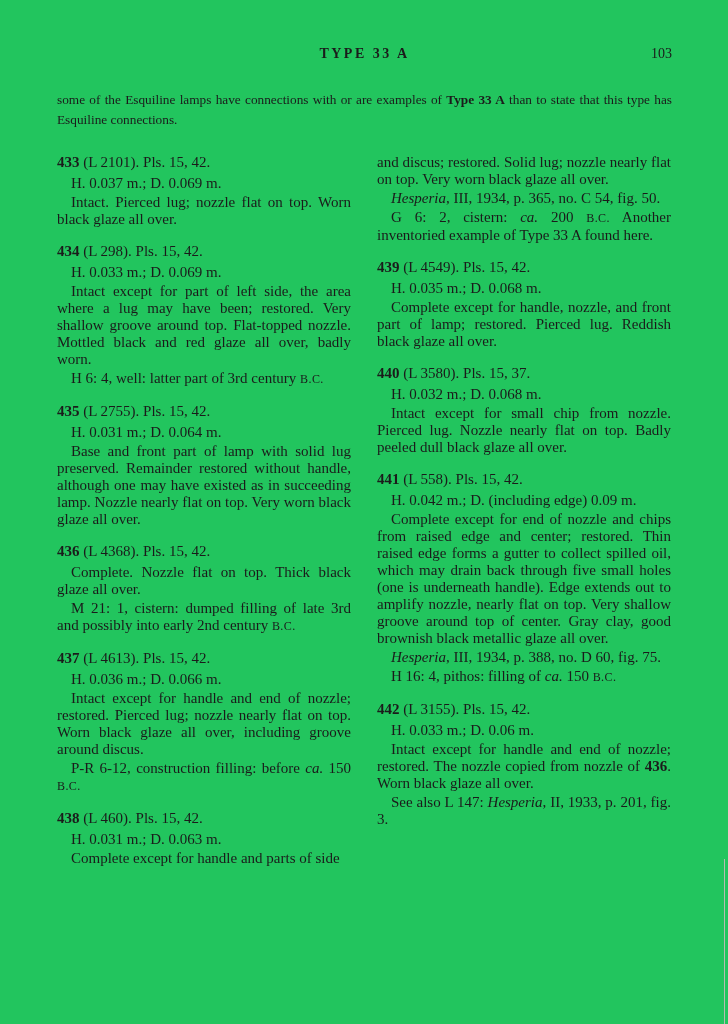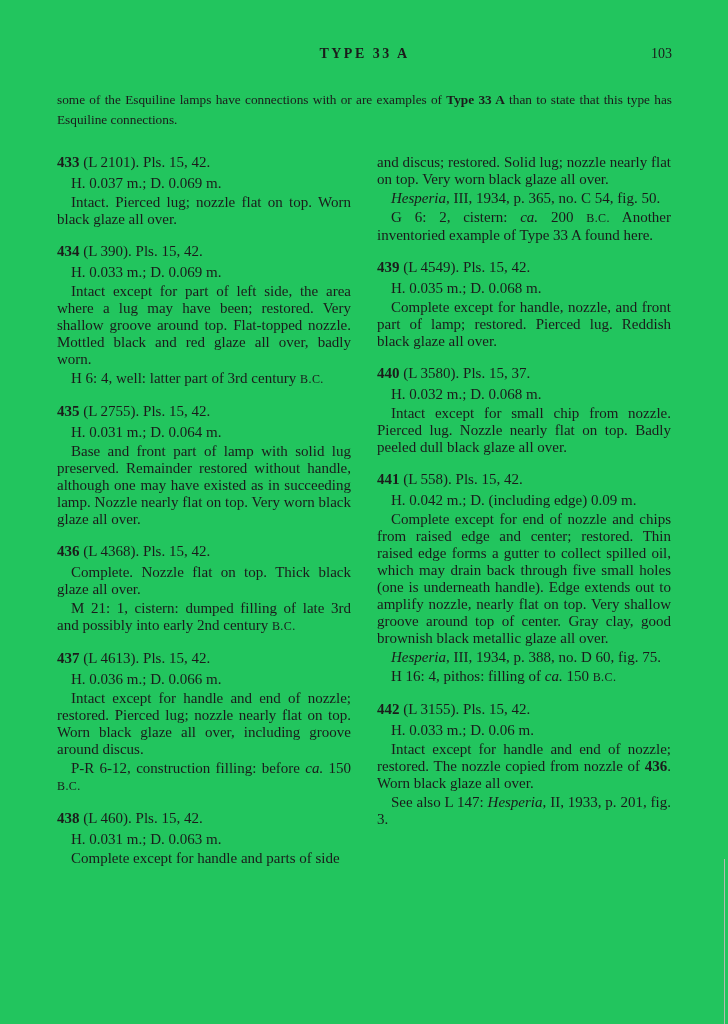--- a/index.html
+++ b/index.html
@@ -78,21 +78,21 @@
   <p class="intro"><span>some of the Esquiline lamps have connections with or are examples of </span><span class="b">Type 33 A</span><span> than to state that this type has Esquiline connections.</span></p>
 
   <div class="columns">
     <div class="column">
         <div class="entry">
           <p class="entry-heading"><span class="b">433 </span><span>(L 2101). Pls. 15, 42.</span></p>
           <p class="entry-para"><span>H. 0.037 m.; D. 0.069 m.</span></p>
           <p class="entry-para"><span>Intact. Pierced lug; nozzle flat on top. Worn black glaze all over.</span></p>
         </div>
         <div class="entry">
-          <p class="entry-heading"><span class="b">434 </span><span>(L 390). Pls. 15, 42.</span></p>
+          <p class="entry-heading"><span class="b">434 </span><span>(L 298). Pls. 15, 42.</span></p>
           <p class="entry-para"><span>H. 0.033 m.; D. 0.069 m.</span></p>
           <p class="entry-para"><span>Intact except for part of left side, the area where a lug may have been; restored. Very shallow groove around top. Flat-topped nozzle. Mottled black and red glaze all over, badly worn.</span></p>
           <p class="entry-para"><span>H 6: 4, well: latter part of 3rd century </span><span class="sc">B.C.</span></p>
         </div>
         <div class="entry">
           <p class="entry-heading"><span class="b">435 </span><span>(L 2755). Pls. 15, 42.</span></p>
           <p class="entry-para"><span>H. 0.031 m.; D. 0.064 m.</span></p>
           <p class="entry-para"><span>Base and front part of lamp with solid lug preserved. Remainder restored without handle, although one may have existed as in succeeding lamp. Nozzle nearly flat on top. Very worn black glaze all over.</span></p>
         </div>
         <div class="entry">

